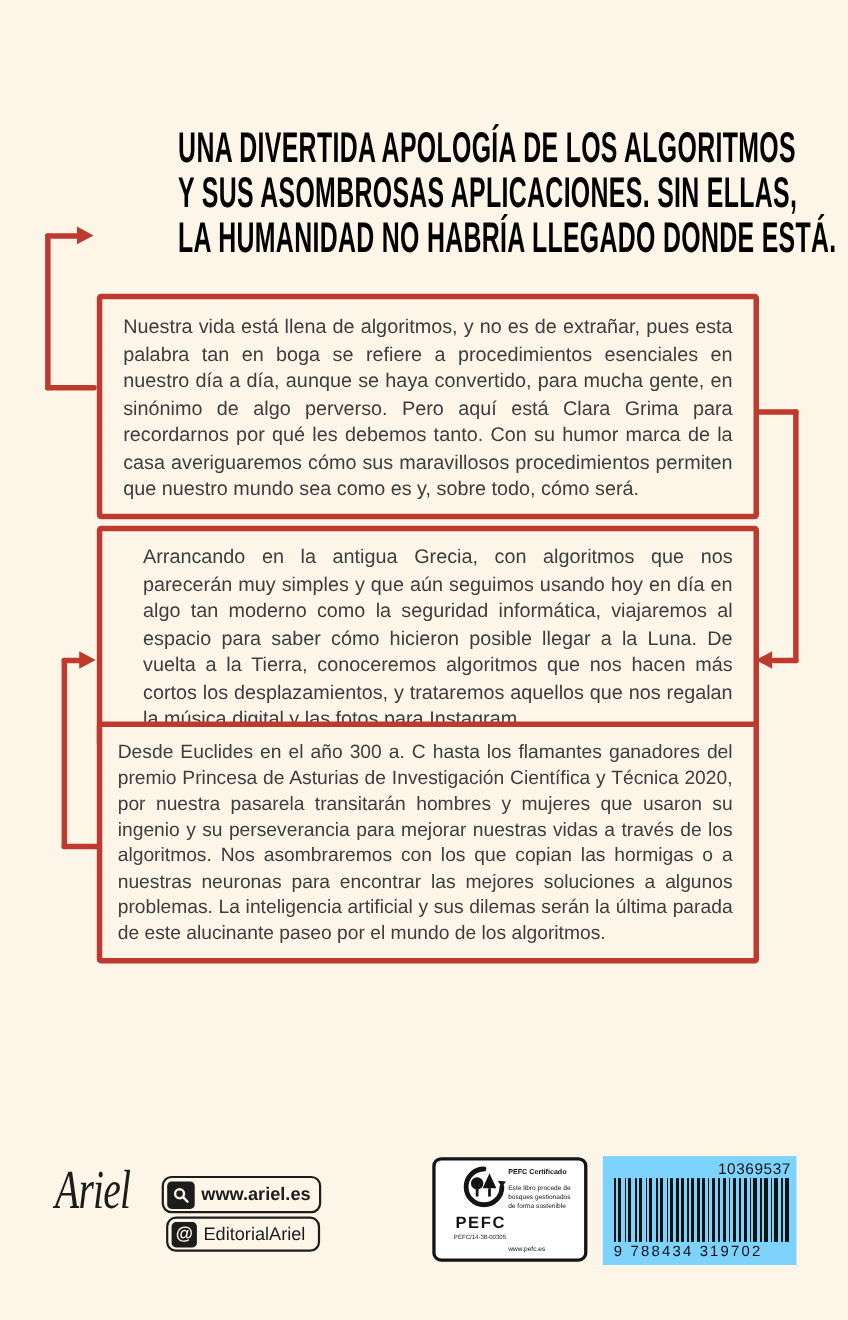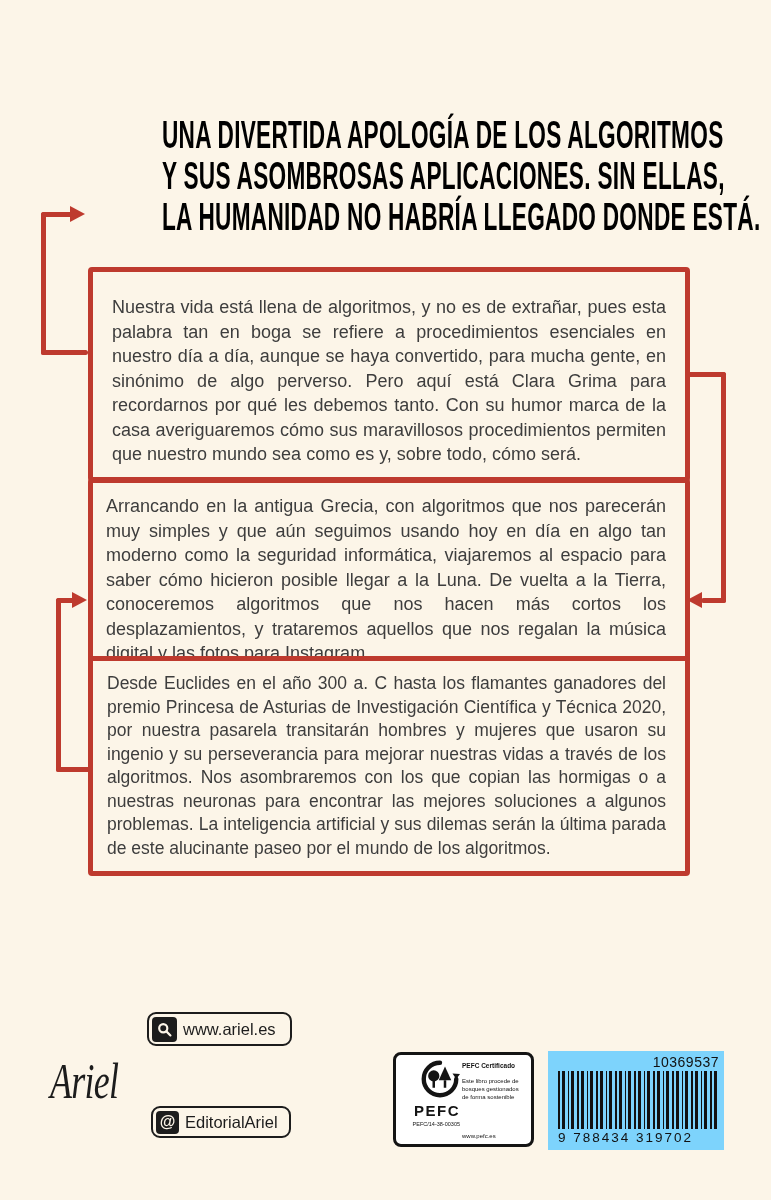--- a/index.html
+++ b/index.html
@@ -30,37 +30,37 @@
   
   .pbox{
     position:absolute;left:88px;width:602px;box-sizing:border-box;
     border:5px solid #BE3A2E;border-radius:4px;
     background:#FCF5E8;
     color:#3D3D3D;
   }
   .pbox p{
     margin:0;text-align:justify;
   }
-  .pbox1{top:267px;min-height:201px;padding:23px 19px 10px 19px;font-size:18px;line-height:24.5px;}
-  .pbox2{top:478px;min-height:192px;padding:11px 19px 9px 13px;font-size:18px;line-height:24.5px;}
+  .pbox1{top:267px;min-height:201px;padding:13px 19px 10px 19px;font-size:18px;line-height:24.5px;}
+  .pbox2{top:478px;min-height:192px;padding:11px 19px 9px 37px;font-size:18px;line-height:24.5px;}
   .pbox3{top:656px;min-height:220px;padding:11px 19px 9px 14px;font-size:17.5px;line-height:23.5px;}
   
   .ariel-logo{
     position:absolute;left:50px;top:1052px;
     font-family:"Liberation Serif",serif;font-style:italic;
     font-size:50px;color:#1c1c1c;
     transform:scaleX(0.72);transform-origin:0 0;
     letter-spacing:-1px;
   }
   .pill{
     position:absolute;display:flex;align-items:center;box-sizing:border-box;
     border:2.5px solid #1c1c1c;border-radius:9px;background:#FCF5E8;
     padding:2px 8px 2px 3px;color:#1c1c1c;
   }
-  .pill-web{left:147px;top:1012px;width:145px;height:34px;}
+  .pill-web{left:147px;top:1069px;width:145px;height:34px;font-weight:bold;}
   .pill-social{left:151px;top:1106px;width:140px;height:32px;}
   .pill .icon-box{
     display:flex;align-items:center;justify-content:center;
     width:25px;height:25px;border-radius:4px;background:#1c1c1c;
     color:#FCF5E8;flex:0 0 auto;margin-right:6px;
     font-weight:bold;font-size:17px;
   }
   .pill-social .icon-box{width:23px;height:23px;font-size:16px;}
   .pill .pill-label{font-size:16.5px;letter-spacing:0;white-space:nowrap;}
   

